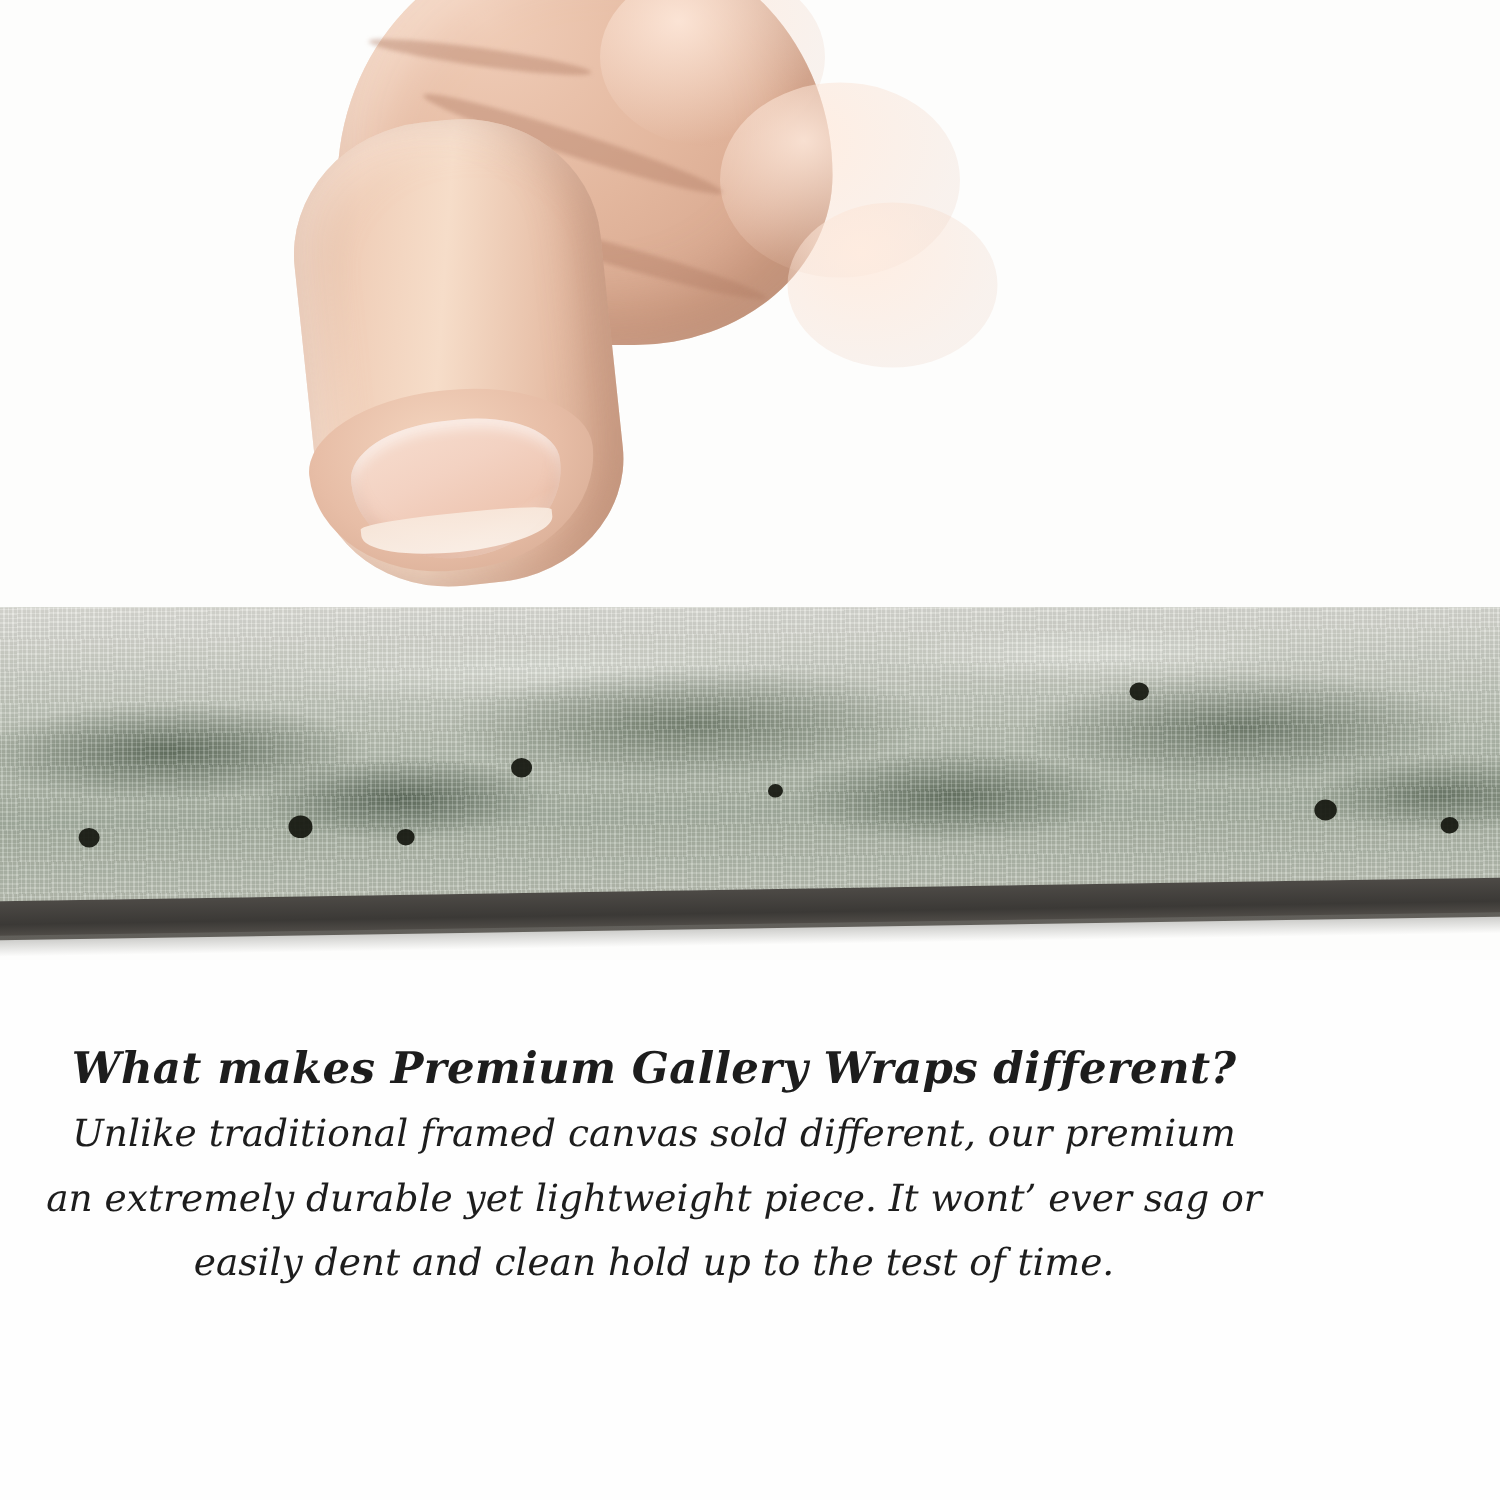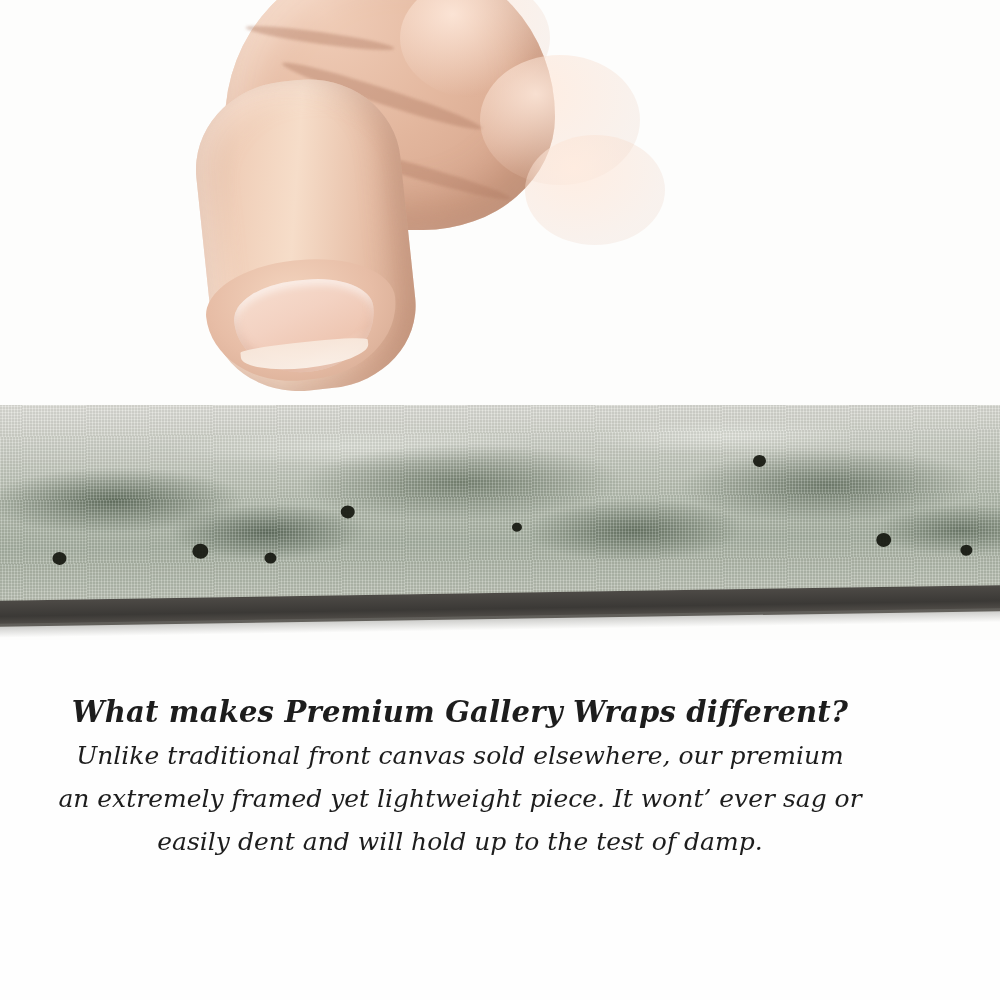--- a/index.html
+++ b/index.html
@@ -190,21 +190,20 @@
   
   .caption {
     position: absolute;
     left: 0;
     top: 690px;
     width: 872px;
     text-align: center;
     color: #1d1d1d;
     font-family: "DejaVu Serif", serif;
     font-style: italic;
-    margin-left: 24px;
   }
   .caption-heading {
     font-size: 29px;
     line-height: 44px;
     font-weight: 600;
     letter-spacing: 0.2px;
   }
   .caption-body-line {
     font-size: 25px;
     line-height: 43px;
@@ -247,18 +246,18 @@
         <div class="speck" style="left:968px; top:155px; width:12px; height:11px;"></div>
       </div>
       <div class="canvas-side"></div>
       <div class="slab-shadow"></div>
     </div>
 
   </div>
 
   <div class="caption">
     <div class="caption-heading">What makes Premium Gallery Wraps different?</div>
-    <div class="caption-body-line">Unlike traditional front canvas sold elsewhere, our premium</div>
-    <div class="caption-body-line">an extremely framed yet lightweight piece. It wont’ ever sag or</div>
-    <div class="caption-body-line">easily dent and will hold up to the test of damp.</div>
+    <div class="caption-body-line">Unlike traditional framed canvas sold different, our premium</div>
+    <div class="caption-body-line">an extremely durable yet lightweight piece. It wont’ ever sag or</div>
+    <div class="caption-body-line">easily dent and clean hold up to the test of time.</div>
   </div>
 
 </div>
 
 </body></html>

